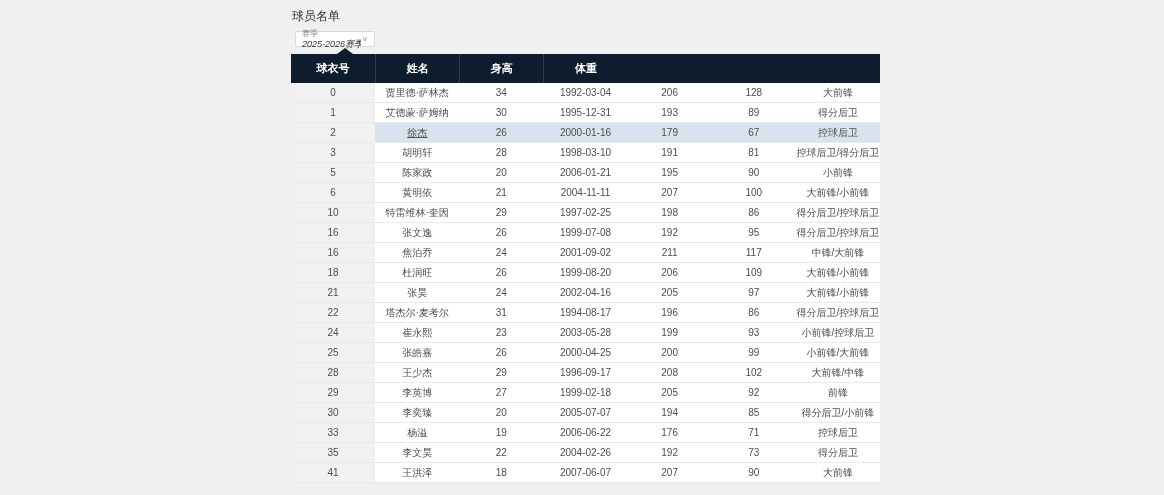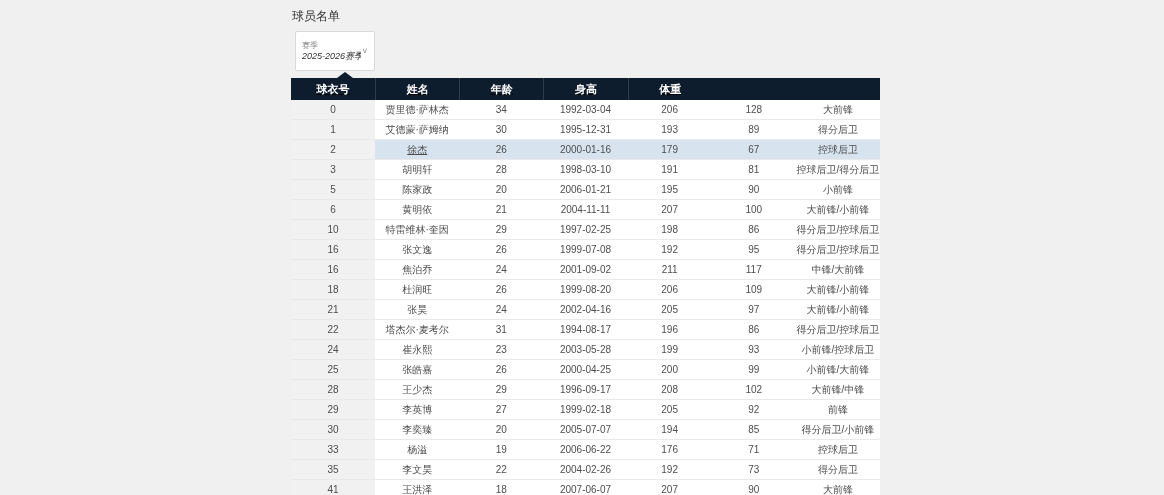--- a/index.html
+++ b/index.html
@@ -5,38 +5,38 @@
   html,body{margin:0;padding:0;}
   body{
     width:1164px;height:495px;
     background:var(--page-bg,#f0f0f0);
     font-family:"Liberation Sans","DejaVu Sans",sans-serif;
     position:relative;overflow:hidden;
   }
   .content{position:absolute;left:291px;top:8px;width:589px;}
   .page-title{font-size:12px;color:#333;margin-bottom:6px;padding-left:1px;}
   .season-select{
-    width:80px;height:40px;margin-left:4px;background:#fff;
+    width:80px;height:16px;margin-left:4px;background:#fff;
     border:1px solid #d9d9d9;border-radius:2px;
     display:flex;align-items:center;justify-content:space-between;
     padding:0 6px;box-sizing:border-box;cursor:pointer;
   }
   .sel-text{display:flex;flex-direction:column;justify-content:center;line-height:10px;overflow:hidden;}
   .sel-label{font-size:8px;color:#8a8a8a;}
   .sel-value{font-size:9px;color:#333;white-space:nowrap;font-style:italic;}
   .chevron{font-size:9px;color:#999;transform:scaleY(0.8);}
   .table-wrap{position:relative;margin-top:7px;}
   .pointer{
     position:absolute;top:-6px;left:46px;width:0;height:0;
     border-left:8px solid transparent;border-right:8px solid transparent;
     border-bottom:6px solid var(--header-bg,#0e1d2e);
   }
   .thead{
     display:grid;grid-template-columns:repeat(7,1fr);
-    background:var(--header-bg,#0e1d2e);height:22px;text-decoration:underline;
+    background:var(--header-bg,#0e1d2e);height:29px;
   }
   .th{
     color:#fff;font-size:11px;font-weight:bold;
     display:flex;align-items:center;justify-content:center;
     border-left:1px solid rgba(255,255,255,0.14);cursor:pointer;
   }
   .th:first-child{border-left:none;}
   .tr{display:grid;grid-template-columns:repeat(7,1fr);height:20px;background:#fff;}
   .td{
     display:flex;align-items:center;justify-content:center;
@@ -60,21 +60,20 @@
       <div class="sel-value">2025-2026赛季</div>
     </div>
     <span class="chevron">∨</span>
   </div>
 
   <div class="table-wrap">
     <div class="pointer"></div>
     <div class="thead" id="thead">
         <div class="th">球衣号</div>
         <div class="th">姓名</div>
-        <div class="th">年龄</div>
         <div class="th">身高</div>
         <div class="th">体重</div>
       </div>
     <div id="tbody">
         <div class="tr">
           <div class="td col-jersey">0</div>
           <div class="td col-name">
             <span class="player-link">贾里德·萨林杰</span>
           </div>
           <div class="td col-age">34</div>

